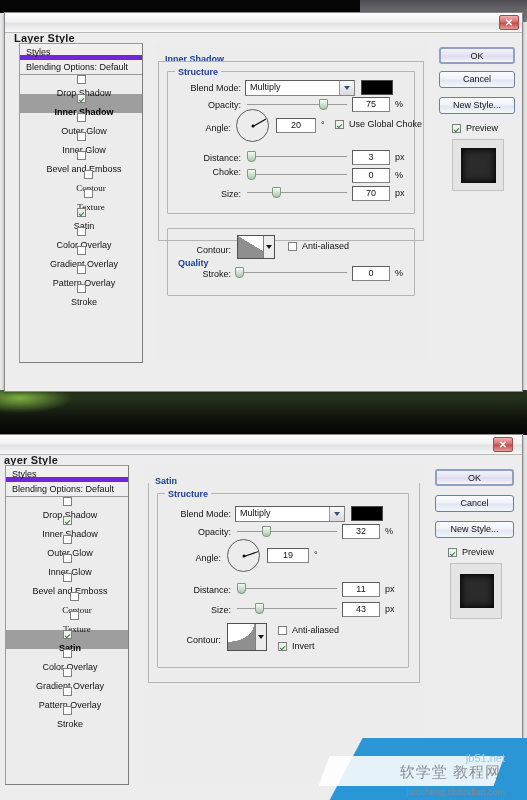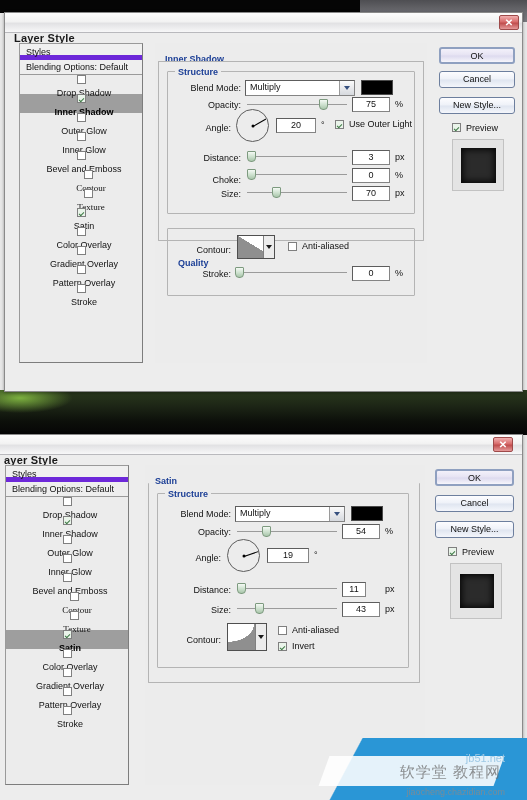--- a/index.html
+++ b/index.html
@@ -112,21 +112,21 @@
 
   
   .chk { position:absolute; display:flex; align-items:center; font-size:9px; color:#111; }
 
   
   .btn { position:absolute; height:17px; border:1px solid #6d7f9e; border-radius:3px;
      background:linear-gradient(180deg,#fdfdff 0%,#eef1f8 48%,#dfe5f0 52%,#f4f6fb 100%);
      font-size:9px; color:#111; text-align:center; line-height:15px; }
   .btn.primary { border:2px solid #8fa0c0;
      background:linear-gradient(180deg,#f3f1fa 0%,#e6e3f3 48%,#dcd9ee 52%,#f6f5fb 100%); }
-  .preview-chk { position:absolute; display:flex; align-items:flex-start; font-size:9px; color:#111; }
+  .preview-chk { position:absolute; display:flex; align-items:flex-end; font-size:9px; color:#111; }
   .thumb-box { position:absolute; background:#e4e4e4; border:1px solid #c2c2c2; }
   .thumb-sq { position:absolute; background:#2b2b2b;
      box-shadow:inset 0 0 6px 2px rgba(0,0,0,.85); }
 
   
   .wm-band { position:absolute; right:0; bottom:0; width:250px; height:62px;
      background:linear-gradient(118deg, rgba(42,150,214,0) 0%, rgba(42,150,214,0) 30%,
        #2a96d6 30.5%, #2a96d6 100%); }
   .wm-white { position:absolute; right:28px; bottom:14px; width:175px; height:30px;
      background:rgba(255,255,255,.88); transform:skewX(-20deg); }
@@ -233,32 +233,32 @@
 
     <div class="lbl" style="left:18px; top:80px; width:58px;">Angle:</div>
     <div class="dial" style="left:81px; top:66px; width:33px; height:33px;">
       <div class="needle" style="width:15px; transform:rotate(-30deg);"></div>
       <div class="dot"></div>
     </div>
     <div class="txtbox" style="left:121px; top:75px; width:40px;">20</div>
     <div class="unit" style="left:166px; top:77px;">°</div>
     <div class="chk" style="left:180px; top:76px;">
       <span class="cbox on"></span>
-      <span>Use Outer Light</span>
+      <span>Use Global Choke</span>
     </div>
 
     <div class="lbl" style="left:18px; top:110px; width:68px;">Distance:</div>
     <div class="slider" style="left:92px; top:108px; width:100px;">
       <div class="track"></div>
       <div class="thumb" style="left:0px;"></div>
     </div>
     <div class="txtbox" style="left:197px; top:107px; width:38px;">3</div>
     <div class="unit" style="left:240px; top:109px;">px</div>
 
-    <div class="lbl" style="left:18px; top:132px; width:68px;">Choke:</div>
+    <div class="lbl" style="left:18px; top:124px; width:68px;">Choke:</div>
     <div class="slider" style="left:92px; top:126px; width:100px;">
       <div class="track"></div>
       <div class="thumb" style="left:0px;"></div>
     </div>
     <div class="txtbox" style="left:197px; top:125px; width:38px;">0</div>
     <div class="unit" style="left:240px; top:127px;">%</div>
 
     <div class="lbl" style="left:18px; top:146px; width:68px;">Size:</div>
     <div class="slider" style="left:92px; top:144px; width:100px;">
       <div class="track"></div>
@@ -376,37 +376,37 @@
       <span class="combo-text">Multiply</span>
       <span class="combo-arrow"></span>
     </div>
     <div class="swatch" style="left:206px; top:41px; width:32px; height:15px;"></div>
 
     <div class="lbl" style="left:18px; top:62px; width:68px;">Opacity:</div>
     <div class="slider" style="left:92px; top:61px; width:100px;">
       <div class="track"></div>
       <div class="thumb" style="left:25px;"></div>
     </div>
-    <div class="txtbox" style="left:197px; top:59px; width:38px;">54</div>
+    <div class="txtbox" style="left:197px; top:59px; width:38px;">32</div>
     <div class="unit" style="left:240px; top:61px;">%</div>
 
     <div class="lbl" style="left:18px; top:88px; width:58px;">Angle:</div>
     <div class="dial" style="left:82px; top:74px; width:33px; height:33px;">
       <div class="needle" style="width:15px; transform:rotate(-19deg);"></div>
       <div class="dot"></div>
     </div>
     <div class="txtbox" style="left:122px; top:83px; width:42px;">19</div>
     <div class="unit" style="left:169px; top:85px;">°</div>
 
     <div class="lbl" style="left:18px; top:120px; width:68px;">Distance:</div>
     <div class="slider" style="left:92px; top:118px; width:100px;">
       <div class="track"></div>
       <div class="thumb" style="left:0px;"></div>
     </div>
-    <div class="txtbox" style="left:197px; top:117px; width:24px;">11</div>
+    <div class="txtbox" style="left:197px; top:117px; width:38px;">11</div>
     <div class="unit" style="left:240px; top:119px;">px</div>
 
     <div class="lbl" style="left:18px; top:140px; width:68px;">Size:</div>
     <div class="slider" style="left:92px; top:138px; width:100px;">
       <div class="track"></div>
       <div class="thumb" style="left:18px;"></div>
     </div>
     <div class="txtbox" style="left:197px; top:137px; width:38px;">43</div>
     <div class="unit" style="left:240px; top:139px;">px</div>
 

